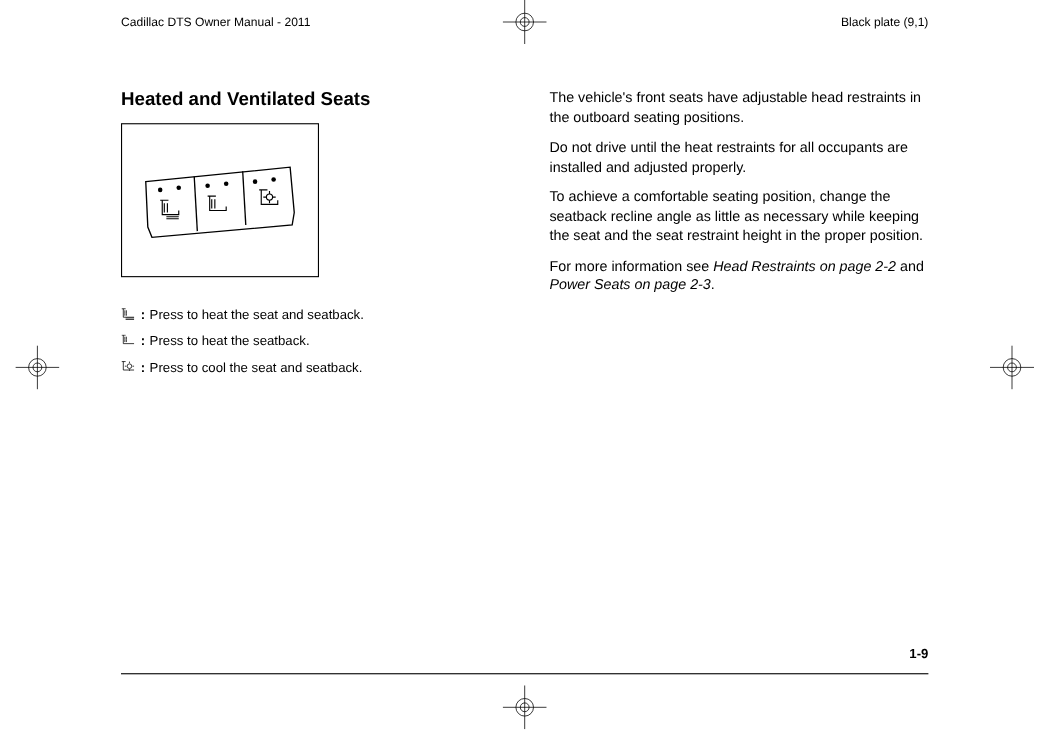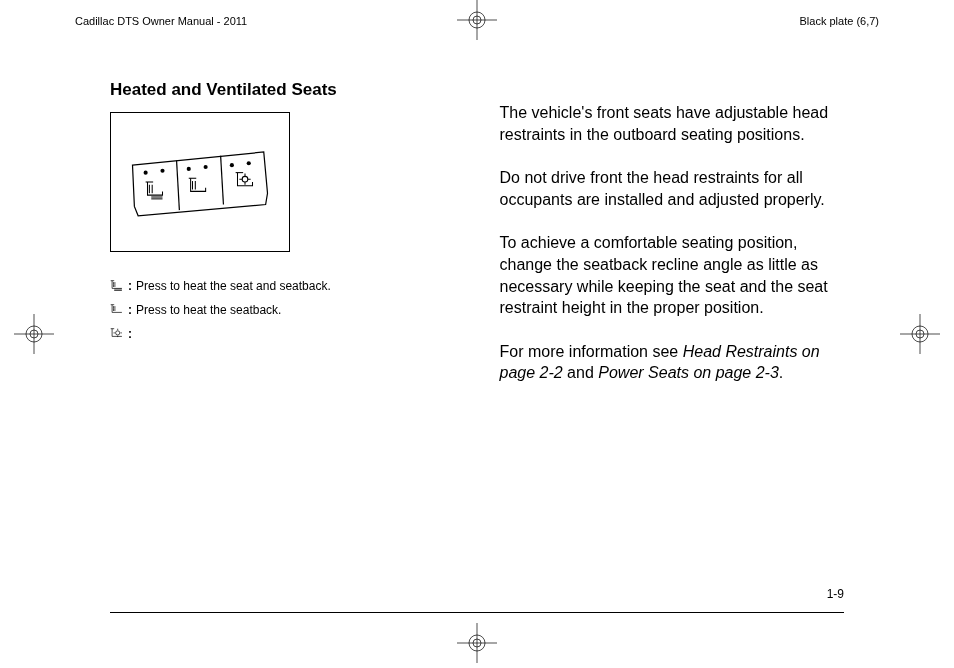--- a/index.html
+++ b/index.html
@@ -13,21 +13,21 @@
     background: #fff;
     font-family: Arial, Helvetica, sans-serif;
     color: #000;
     position: relative;
   }
   .header {
     position: absolute;
     top: 15px;
     left: 0;
     right: 0;
-    padding: 0 75px;
+    padding: 0 110px;
     display: flex;
     justify-content: space-between;
     align-items: center;
     font-size: 11px;
   }
   
   .regmark {
     position: absolute;
     width: 40px;
     height: 40px;
@@ -59,24 +59,23 @@
   .figure {
     border: 1px solid #000;
     width: 180px;
     height: 140px;
     margin-bottom: 26px;
     display:flex;
     align-items:center;
     justify-content:center;
   }
   p {
-    font-size: 16px;
+    font-size: 13px;
     line-height: 1.35;
     margin-bottom: 10px;
-    margin-top: 22px;
   }
   .icon-line {
     font-size: 12px;
     line-height: 1.35;
     margin-bottom: 8px;
     display: flex;
     align-items: flex-start;
     gap: 4px;
   }
   .icon-line .glyph {
@@ -84,20 +83,21 @@
     height: 12px;
     flex-shrink:0;
     margin-top:1px;
   }
   .italic { font-style: italic; }
   .page-number {
     position: absolute;
     bottom: 12px;
     right: 0;
     font-size: 12px;
+    font-weight: bold;
   }
   .hr {
     position: absolute;
     bottom: 0;
     left:0; right:0;
     border-top:1px solid #000;
   }
   .page-wrapper { position:absolute; left:110px; right:110px; bottom:55px; height:30px; }
 </style>
 </head>
@@ -131,21 +131,21 @@
   <svg viewBox="0 0 40 40">
       <line x1="20" y1="0" x2="20" y2="40" stroke="#000" stroke-width="0.7"></line>
       <line x1="0" y1="20" x2="40" y2="20" stroke="#000" stroke-width="0.7"></line>
       <circle cx="20" cy="20" r="8" fill="none" stroke="#000" stroke-width="0.7"></circle>
       <circle cx="20" cy="20" r="4" fill="none" stroke="#000" stroke-width="0.7"></circle>
     </svg>
 </div>
 
 <div class="header">
   <span>Cadillac DTS Owner Manual - 2011</span>
-  <span>Black plate (6,7)</span>
+  <span>Black plate (9,1)</span>
 </div>
 
 <div class="page">
   <div class="col">
     <h2>Heated and Ventilated Seats</h2>
     <div class="figure">
       <svg viewBox="0 0 160 100" width="150" height="100">
         <path d="M8 32 L148 18 L152 62 L150 74 L14 86 L10 76 Z" fill="#fff" stroke="#000" stroke-width="1.3"></path>
         <line x1="55" y1="27" x2="58" y2="80" stroke="#000" stroke-width="1.3"></line>
         <line x1="102" y1="22" x2="105" y2="74" stroke="#000" stroke-width="1.3"></line>
@@ -217,27 +217,28 @@
         <svg viewBox="0 0 20 16">
             <g stroke="#000" stroke-width="1" fill="none">
               <path d="M3 1 L3 12 L17 12"></path>
               <path d="M1 1 L6 1"></path>
               <circle cx="11" cy="7" r="3"></circle>
               <path d="M11 3 L11 1 M11 11 L11 13 M7 7 L5 7 M15 7 L17 7"></path>
             </g>
           </svg>
       </span>
       <span><b> : </b></span>
+      <span>Press to cool the seat and seatback.</span>
     </div>
 
   </div>
 
   <div class="col">
     <p>The vehicle's front seats have adjustable head restraints in the outboard seating positions.</p>
-    <p>Do not drive front the head restraints for all occupants are installed and adjusted properly.</p>
+    <p>Do not drive until the heat restraints for all occupants are installed and adjusted properly.</p>
     <p>To achieve a comfortable seating position, change the seatback recline angle as little as necessary while keeping the seat and the seat restraint height in the proper position.</p>
     <p>
       <span>For more information see </span><span class="italic">Head Restraints on page 2‑2</span><span> and </span><span class="italic">Power Seats on page 2‑3</span><span>.</span>
     </p>
   </div>
 </div>
 
 <div class="page-wrapper">
   <div class="hr"></div>
   <div class="page-number">1-9</div>

